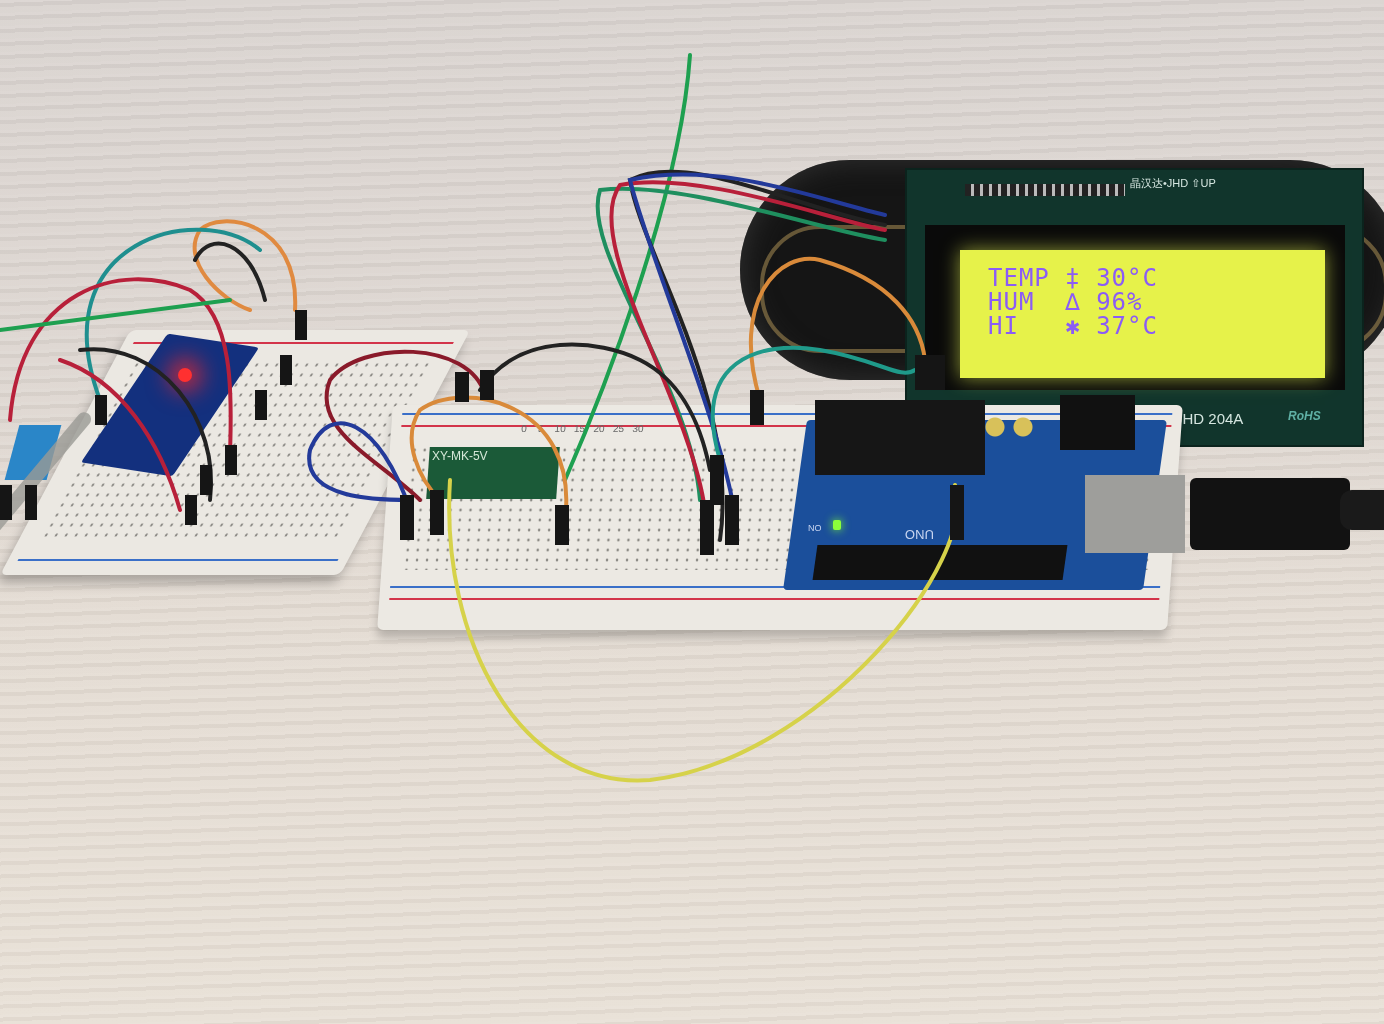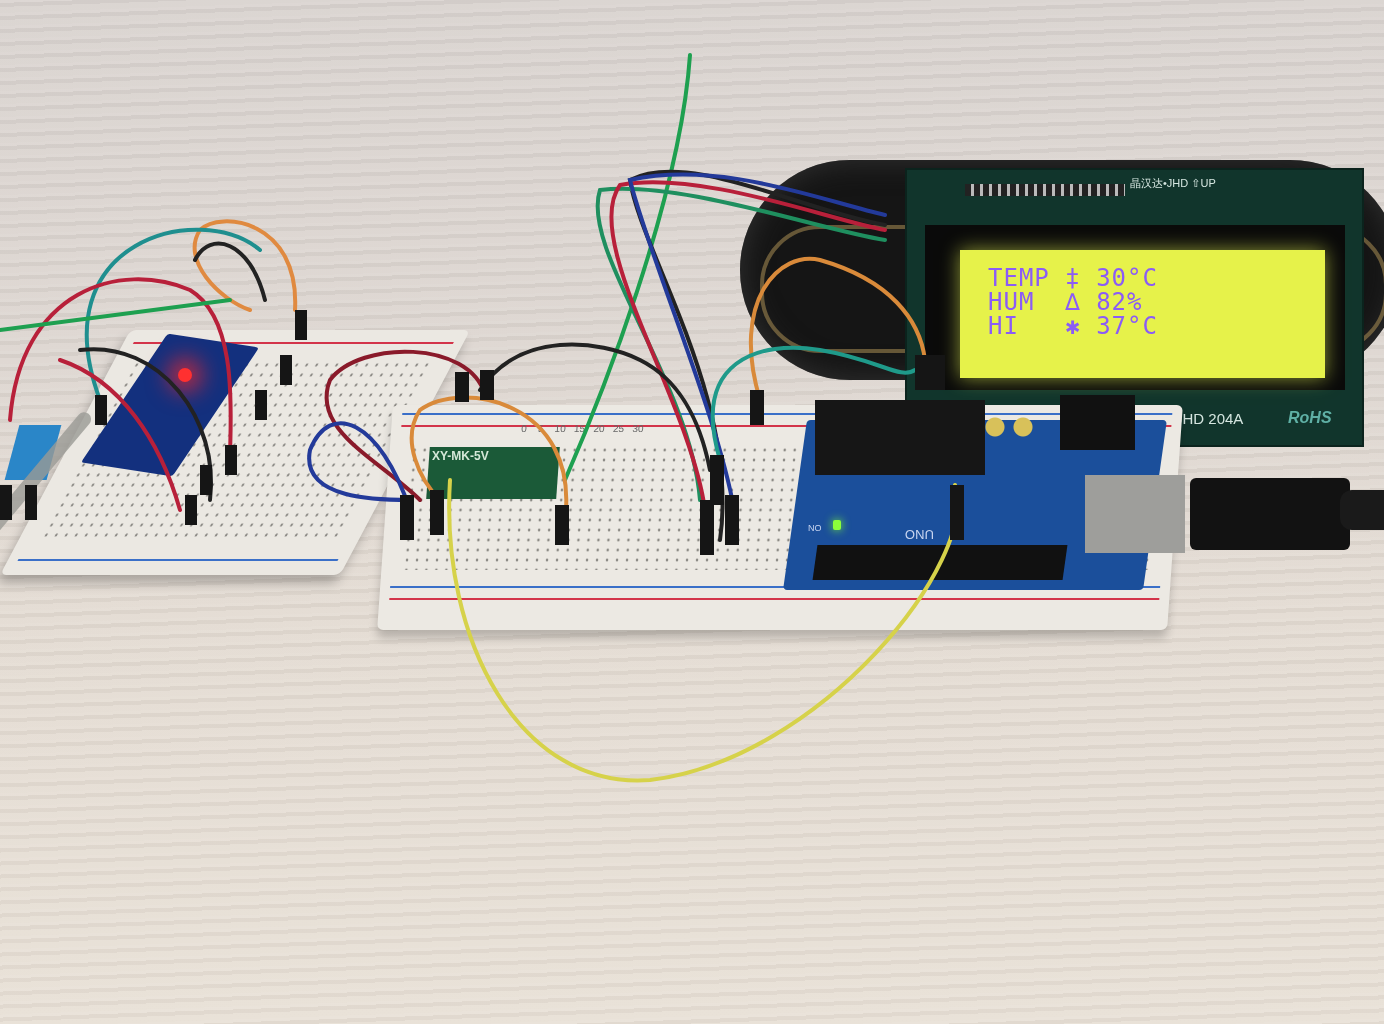--- a/index.html
+++ b/index.html
@@ -14,21 +14,21 @@
     box-shadow:inset 0 0 30px #333;}
   .case-band{left:760px;top:225px;width:620px;height:120px;border-radius:60px;border:4px solid #b89a5a;opacity:.5;}
   
   .lcd-pcb{left:905px;top:168px;width:455px;height:275px;background:#11352c;border:2px solid #0b231d;}
   .lcd-bezel{left:925px;top:225px;width:420px;height:165px;background:#0a0a0a;}
   .lcd-screen{left:960px;top:250px;width:365px;height:128px;background:#e6f24a;
     box-shadow:0 0 18px rgba(230,245,80,.6);}
   .lcd-lines{left:988px;top:266px;font-family:"DejaVu Sans Mono",monospace;font-size:24px;line-height:24px;color:#8b5cf6;letter-spacing:1px;white-space:pre;}
   .lcd-header{left:1130px;top:176px;color:#d5e6e0;font-size:11px;}
   .lcd-model{left:1175px;top:410px;color:#d5e6e0;font-size:15px;}
-  .lcd-rohs{left:1288px;top:409px;color:#5fb0a5;font-size:16px;font-style:italic;font-weight:bold;}
+  .lcd-rohs{left:1288px;top:409px;color:#5fb0a5;font-size:12px;font-style:italic;font-weight:bold;}
   .lcd-logo{left:1155px;top:406px;width:18px;height:18px;border:2px solid #d5e6e0;border-radius:50%;}
   .pins{left:965px;top:184px;width:160px;height:12px;background:repeating-linear-gradient(90deg,#222 0 6px,#bbb 6px 9px);}
   
   .bb-small{left:0;top:330px;width:340px;height:245px;background:#ebe8e2;transform:skewX(-28deg);transform-origin:bottom left;border-radius:6px;box-shadow:0 8px 10px rgba(0,0,0,.25);}
   .bb-large{left:385px;top:405px;width:790px;height:225px;background:#ece9e3;transform:skewX(-4deg);border-radius:6px;box-shadow:0 8px 10px rgba(0,0,0,.2);}
   .bb-holes{position:absolute;left:20px;right:20px;top:30px;bottom:35px;
     background:radial-gradient(circle,#8d8b86 1.2px,transparent 1.6px) 0 0/10px 10px;}
   .bb-line-red{position:absolute;left:10px;right:10px;height:2px;background:#d3344a;}
   .bb-line-blue{position:absolute;left:10px;right:10px;height:2px;background:#3a6fc8;}
   .bb-nums{position:absolute;left:130px;top:18px;font-size:10px;color:#666;white-space:pre;}
@@ -39,42 +39,42 @@
   .uno-label{left:905px;top:527px;color:#c8d5f0;font-size:13px;transform:rotate(180deg);}
   .uno-on{left:808px;top:523px;color:#c8d5f0;font-size:9px;transform:rotate(180deg);}
   .led-green{left:833px;top:520px;width:8px;height:10px;background:#8cff3a;box-shadow:0 0 10px #7cff30;border-radius:2px;}
   .usb-port{left:1085px;top:475px;width:100px;height:78px;background:#9e9e9b;}
   .usb-plug{left:1190px;top:478px;width:160px;height:72px;background:#121212;border-radius:6px;}
   .usb-cable{left:1340px;top:490px;width:60px;height:40px;background:#1a1a1a;border-radius:12px;}
   .dc-jack{left:1060px;top:395px;width:75px;height:55px;background:#111;}
   .caps{left:985px;top:415px;width:55px;height:25px;background:radial-gradient(circle at 10px 12px,#d8c15a 9px,transparent 10px),radial-gradient(circle at 38px 12px,#d8c15a 9px,transparent 10px);}
   
   .rf{left:428px;top:447px;width:130px;height:52px;background:#1b5a38;transform:skewX(-4deg);}
-  .rf-label{left:432px;top:449px;color:#d5e8d8;font-size:12px;font-weight:bold;}
+  .rf-label{left:432px;top:449px;color:#d5e8d8;font-size:12px;}
   
   .nano{left:120px;top:340px;width:100px;height:130px;background:#13307e;transform:skewX(-28deg) rotate(8deg);border-radius:3px;}
   .red-led{left:178px;top:368px;width:14px;height:14px;border-radius:50%;background:#ff3030;box-shadow:0 0 22px 10px rgba(255,40,40,.7);}
   .dht{left:12px;top:425px;width:42px;height:55px;background:#2a86c8;transform:skewX(-15deg);}
   .usb-cable-left{left:-40px;top:560px;width:200px;height:14px;background:#9a9a95;transform:rotate(-50deg);transform-origin:left center;border-radius:8px;opacity:.8;}
   svg.wires{position:absolute;left:0;top:0;}
 </style>
 </head>
 <body>
 
 <div class="grain"></div>
 
 <div class="abs case"></div>
 <div class="abs case-band"></div>
 
 <div class="abs lcd-pcb"></div>
 <div class="abs pins"></div>
 <div class="abs lcd-header">晶汉达•JHD ⇧UP</div>
 <div class="abs lcd-bezel"></div>
 <div class="abs lcd-screen"></div>
-<div class="abs lcd-lines"><div>TEMP ‡ 30°C</div><div>HUM  ∆ 82%</div><div>HI   ✱ 37°C</div></div>
+<div class="abs lcd-lines"><div>TEMP ‡ 30°C</div><div>HUM  ∆ 96%</div><div>HI   ✱ 37°C</div></div>
 <div class="abs lcd-logo"></div>
 <div class="abs lcd-model">JHD 204A</div>
 <div class="abs lcd-rohs">RoHS</div>
 
 <div class="abs bb-small">
   <div class="bb-holes"></div>
   <div class="bb-line-red" style="top:12px"></div>
   <div class="bb-line-blue" style="bottom:14px"></div>
 </div>
 <div class="abs bb-large">

